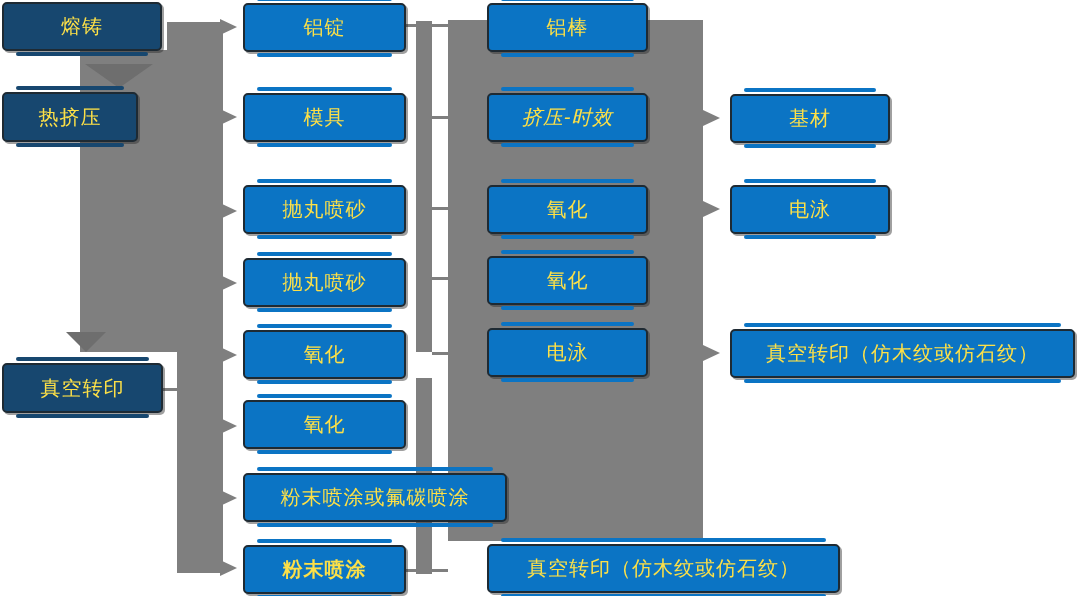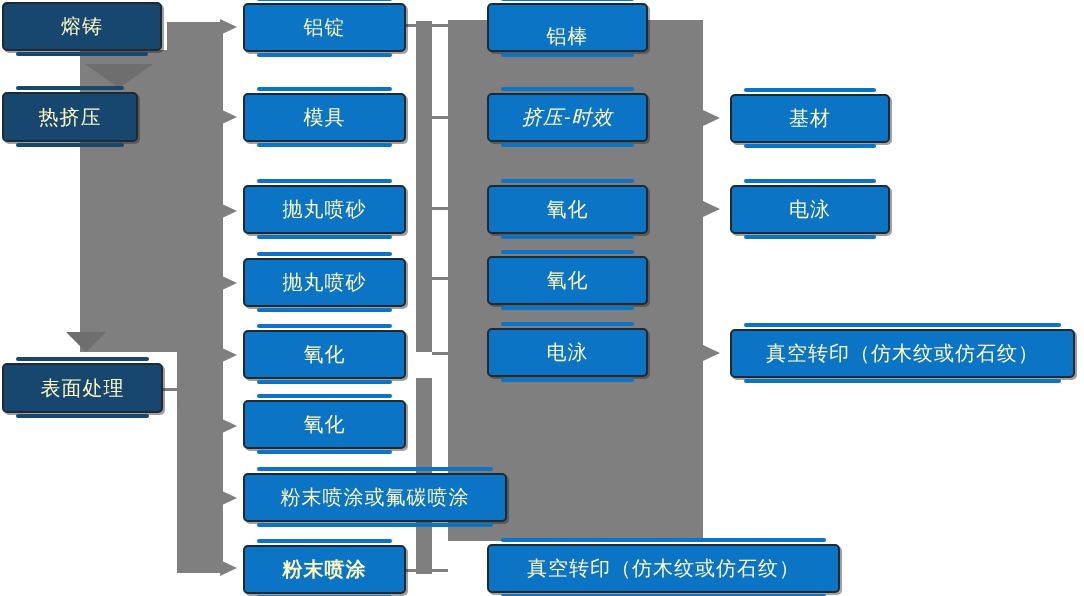--- a/index.html
+++ b/index.html
@@ -14,21 +14,21 @@
   .chevron-down{position:absolute;width:0;height:0;
     border-left:34px solid transparent;border-right:34px solid transparent;
     border-top:24px solid #6e6e6e;}
   .chevron-down.small{border-left:20px solid transparent;border-right:20px solid transparent;
     border-top:20px solid #6e6e6e;}
   .tick{position:absolute;height:3px;background:#7f7f7f;}
 
   
   .node{position:absolute;display:flex;align-items:center;justify-content:center;
     box-sizing:border-box;border:2px solid #1e2a33;border-radius:5px;
-    color:#fef9c3;font-size:20px;letter-spacing:1px;
+    color:#fde047;font-size:20px;letter-spacing:1px;
     box-shadow:2px 2px 0 rgba(45,45,45,0.45);}
   .node::before,.node::after{content:"";position:absolute;left:12px;right:12px;height:4px;
     background:var(--fill);border-radius:2px;}
   .node::before{top:-8px;}
   .node::after{bottom:-7px;}
   .blue{--fill:#0b74c4;background:var(--fill);}
   .navy{--fill:#17476f;background:var(--fill);}
 </style>
 </head>
 <body>
@@ -70,21 +70,21 @@
   <div class="arrow-right" style="left:703px;top:201px;"></div>
   <div class="arrow-right" style="left:703px;top:345px;"></div>
 
   <div class="node navy" style="left:2px;top:2px;width:160px;height:49px;">
       <span>熔铸</span>
     </div>
   <div class="node navy" style="left:2px;top:92px;width:136px;height:50px;">
       <span>热挤压</span>
     </div>
   <div class="node navy" style="left:2px;top:363px;width:161px;height:50px;">
-      <span>表面处理</span>
+      <span>真空转印</span>
     </div>
 
   <div class="node blue" style="left:243px;top:93px;width:163px;height:49px;">
       <span>模具</span>
     </div>
   <div class="node blue" style="left:243px;top:3px;width:163px;height:49px;">
       <span>铝锭</span>
     </div>
   <div class="node blue" style="left:243px;top:185px;width:163px;height:49px;">
       <span>抛丸喷砂</span>
@@ -98,21 +98,21 @@
   <div class="node blue" style="left:243px;top:400px;width:163px;height:49px;">
       <span>氧化</span>
     </div>
   <div class="node blue" style="left:243px;top:473px;width:264px;height:49px;">
       <span>粉末喷涂或氟碳喷涂</span>
     </div>
   <div class="node blue" style="left:243px;top:545px;width:163px;height:49px;font-weight:bold;">
       <span>粉末喷涂</span>
     </div>
 
-  <div class="node blue" style="left:487px;top:3px;width:161px;height:49px;align-items:flex-end;">
+  <div class="node blue" style="left:487px;top:3px;width:161px;height:49px;">
       <span>铝棒</span>
     </div>
   <div class="node blue" style="left:487px;top:93px;width:161px;height:49px;font-style:italic;">
       <span>挤压-时效</span>
     </div>
   <div class="node blue" style="left:487px;top:185px;width:161px;height:49px;">
       <span>氧化</span>
     </div>
   <div class="node blue" style="left:487px;top:256px;width:161px;height:49px;">
       <span>氧化</span>

